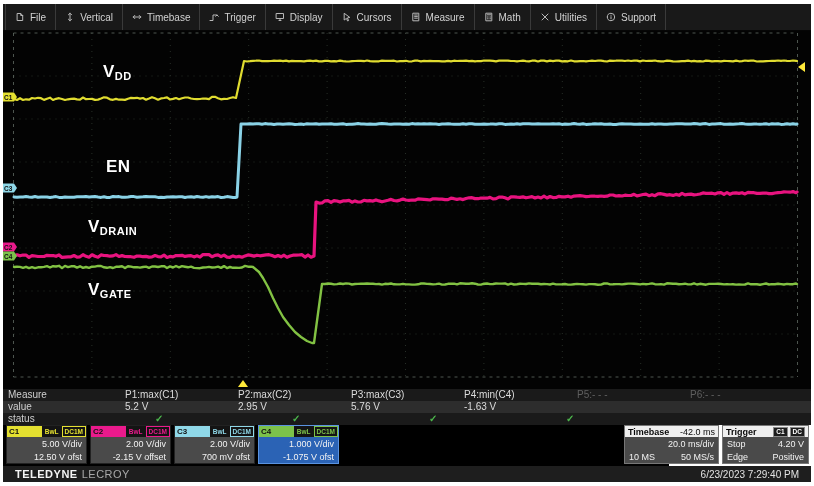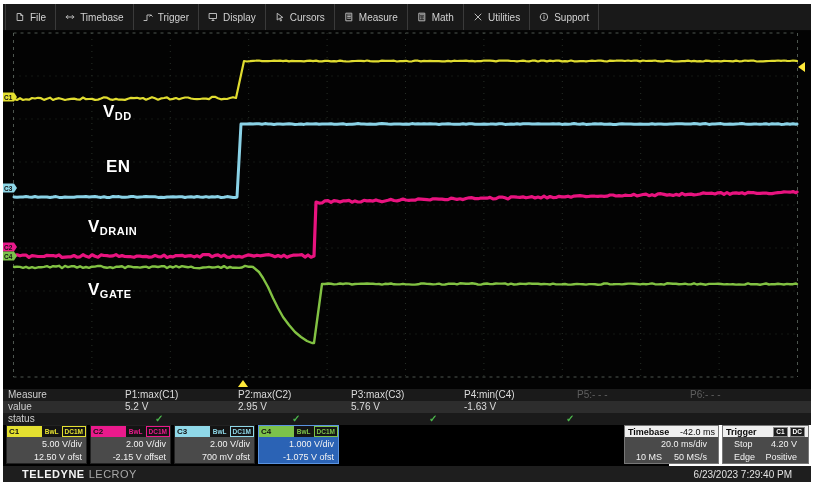--- a/index.html
+++ b/index.html
@@ -39,45 +39,53 @@
   .chswatch{flex:1;display:flex;align-items:center;padding-left:2px;font-size:8px;font-weight:bold;color:#111;}
   .chip{font-size:6.5px;font-weight:bold;display:flex;align-items:center;padding:0 2px;margin-left:1px;background:#141414;}
   .chip.outlined{border:1px solid currentColor;}
   .chline{font-size:9px;color:#f2f2f2;text-align:right;padding:0 4px;height:13px;line-height:14px;white-space:nowrap;}
   .infobox{background:#4a4a4a;border:1px solid #777;}
   #timebase-box{width:93px;margin-left:auto;}
   #trigger-box{width:85px;margin-left:3px;margin-right:2px;}
   .infohead{height:11px;background:#efefef;color:#0a0a0a;font-size:9px;display:flex;align-items:center;
     justify-content:space-between;padding:0 3px;white-space:nowrap;}
   .infohead .t{font-weight:bold;}
-  .inforow{display:flex;justify-content:space-between;font-size:9px;color:#f2f2f2;height:13px;line-height:14px;padding:0 11px;white-space:nowrap;}
+  .inforow{display:flex;justify-content:space-between;font-size:9px;color:#f2f2f2;height:13px;line-height:14px;padding:0 4px;white-space:nowrap;}
   .inforow .right{margin-left:auto;}
   .tchip{background:#1d1d1d;color:#fff;border:1px solid #8a8a8a;font-size:6.5px;font-weight:bold;
     padding:0 2px;margin-left:2px;display:flex;align-items:center;height:8px;}
 
   
   #footer{position:absolute;left:0;top:462px;width:808px;height:16px;background:#1e1e1e;
-    display:flex;align-items:center;justify-content:space-between;padding:0 19px;box-sizing:border-box;}
+    display:flex;align-items:center;justify-content:space-between;padding:0 12px;box-sizing:border-box;}
   #brand{font-size:11px;color:#fff;letter-spacing:.5px;}
   #brand .bold{font-weight:bold;color:#f4f4f4;}
   #brand .light{color:#a8a8a8;margin-left:4px;}
   #clock{font-size:10px;color:#e2e2e2;}
 </style>
 </head>
 <body>
 
 <div id="scope">
   <div id="menubar">
       <div class="menu-item">
         <span class="menu-icon">
           <svg width="10" height="10" viewBox="0 0 10 10">
             <path d="M2.5,1.5 h3.2 l2,2 v5 h-5.2 z M5.7,1.5 v2 h2"></path>
           </svg>
         </span>
         <span class="menu-label">File</span>
+      </div>
+      <div class="menu-item">
+        <span class="menu-icon">
+          <svg width="10" height="10" viewBox="0 0 10 10">
+            <path d="M5,1.2 v7.6 M3.4,2.8 L5,1.2 L6.6,2.8 M3.4,7.2 L5,8.8 L6.6,7.2"></path>
+          </svg>
+        </span>
+        <span class="menu-label">Vertical</span>
       </div>
       <div class="menu-item">
         <span class="menu-icon">
           <svg width="10" height="10" viewBox="0 0 10 10">
             <path d="M1.2,5 h7.6 M2.8,3.4 L1.2,5 L2.8,6.6 M7.2,3.4 L8.8,5 L7.2,6.6"></path>
           </svg>
         </span>
         <span class="menu-label">Timebase</span>
       </div>
       <div class="menu-item">
@@ -180,21 +188,21 @@
           <text x="1" y="218.5" font-size="6.5" font-family="Liberation Sans, sans-serif" font-weight="bold" fill="#111">C2</text>
         </g>
         <g>
           <rect x="0" y="220.5" width="11" height="9" fill="#7cc24a"></rect>
           <path d="M11,220.5 L14,225 L11,229.5 Z" fill="#7cc24a"></path>
           <text x="1" y="227.5" font-size="6.5" font-family="Liberation Sans, sans-serif" font-weight="bold" fill="#111">C4</text>
         </g>
         <polygon points="235,356 245,356 240,349" fill="#ffe93a"></polygon>
         <polygon points="802,31 802,41 795,36" fill="#ffe93a"></polygon>
       </svg>
-  <div class="wave-label" style="left: 100px; top: 31px; margin-top: 40px;">V<sub>DD</sub></div><div class="wave-label" style="left: 103px; top: 126px;">EN</div><div class="wave-label" style="left: 85px; top: 186px;">V<sub>DRAIN</sub></div><div class="wave-label" style="left: 85px; top: 249px;">V<sub>GATE</sub></div></div>
+  <div class="wave-label" style="left: 100px; top: 31px;">V<sub>DD</sub></div><div class="wave-label" style="left: 103px; top: 126px;">EN</div><div class="wave-label" style="left: 85px; top: 186px;">V<sub>DRAIN</sub></div><div class="wave-label" style="left: 85px; top: 249px;">V<sub>GATE</sub></div></div>
 
   <div id="measure">
     <div class="mrow r-measure" id="row-measure">
       <div class="rowlabel">Measure</div>
     <div class="mcell">P1:max(C1)</div>
         <div class="mcell">P2:max(C2)</div>
         <div class="mcell">P3:max(C3)</div>
         <div class="mcell">P4:min(C4)</div>
         <div class="mcell inactive">P5:- - -</div>
         <div class="mcell inactive">P6:- - -</div>

